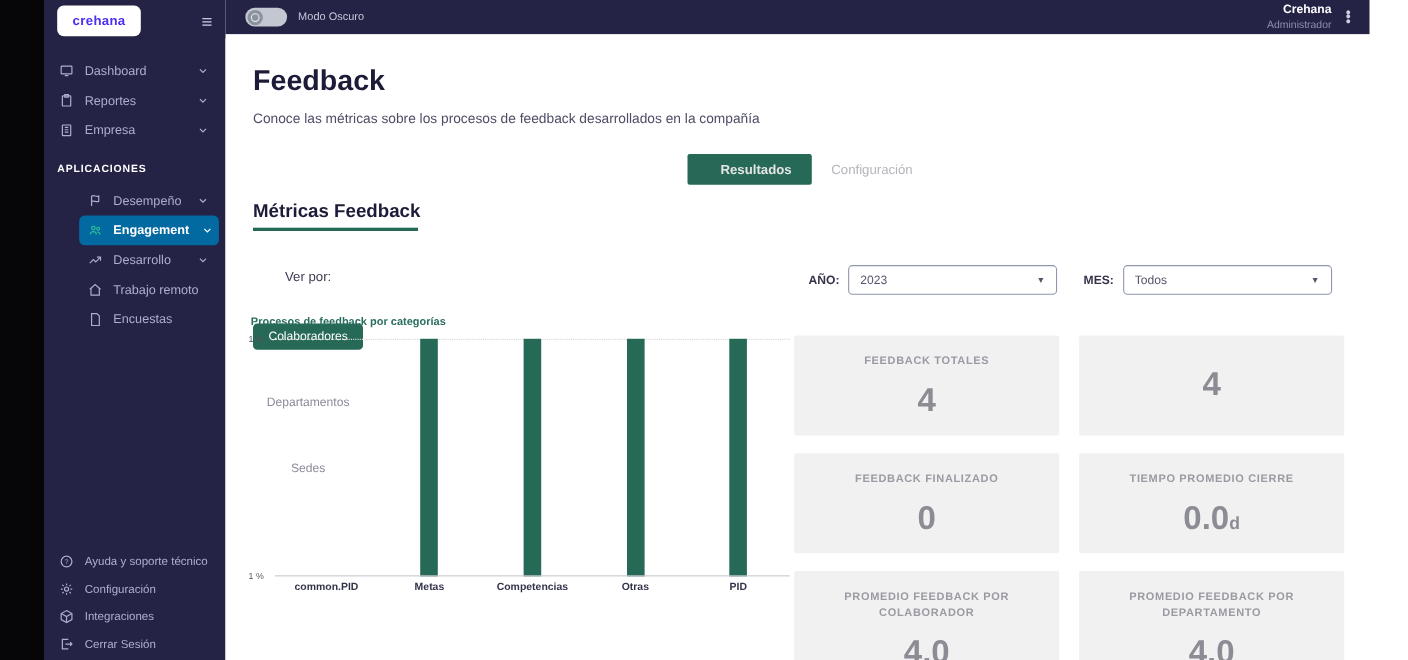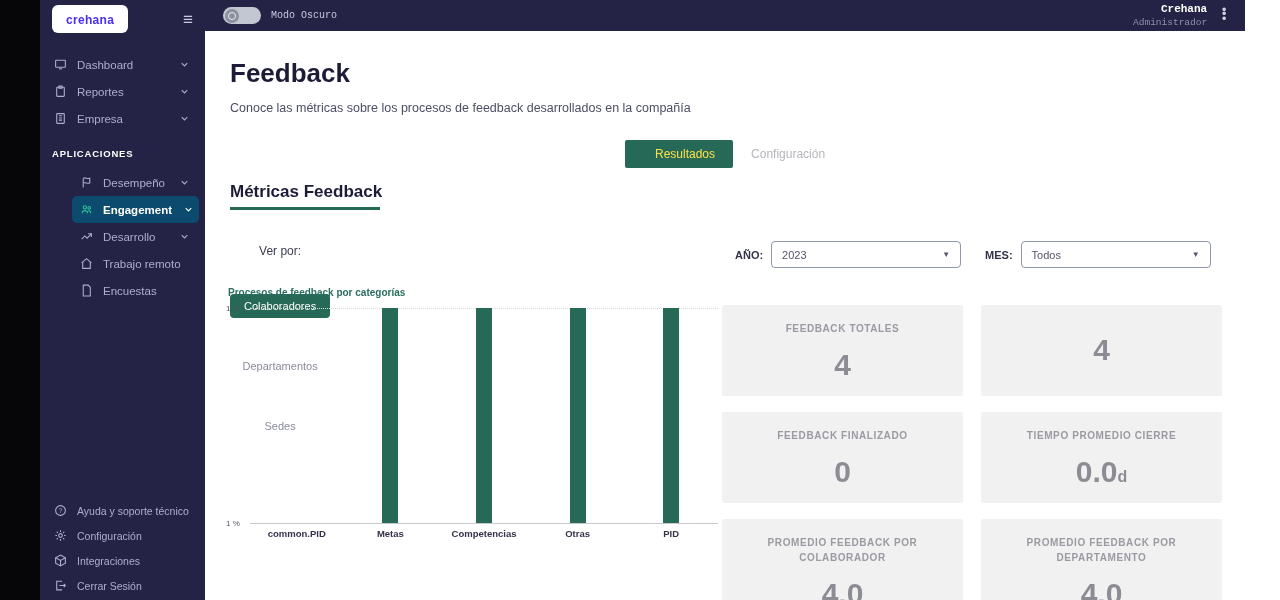--- a/index.html
+++ b/index.html
@@ -16,30 +16,30 @@
   .logo-row { display:flex; align-items:center; justify-content:space-between; padding:5px 12px 4px 12px; }
   .logo-box { background:#fff; border-radius:6px; padding:5px 14px; }
   .logo-text { color:#4b2ff0; font-weight:bold; font-size:12px; letter-spacing:0.3px; }
   .hamburger { color:#c9c8e0; font-size:17px; line-height:1; cursor:pointer; }
   .nav { margin-top:14px; padding:0 6px; }
   .nav-item { display:flex; align-items:center; gap:10px; padding:7px 8px; font-size:11.5px;
               border-radius:5px; cursor:pointer; }
   .nav-item .lbl { flex:1; }
   .nav-item svg { width:13px; height:13px; flex:0 0 13px; }
   .chev { width:11px !important; height:11px !important; flex:0 0 11px; }
-  .nav-item.active { background:#0c4a6e; color:#ffffff; font-weight:bold; }
+  .nav-item.active { background:#0369a1; color:#ffffff; font-weight:bold; }
   .nav-item.active .app-ic { color:#2dbd96; }
   .section-label { padding:16px 12px 8px 12px; font-size:9.5px; font-weight:bold;
                    letter-spacing:0.8px; color:#ffffff; }
   .sidebar-footer { position:absolute; left:6px; right:6px; bottom:2px; }
   .sidebar-footer .nav-item { font-size:10.5px; padding:6px 8px; }
 
   
   .topbar { position:absolute; left:205px; top:0; width:1040px; height:31px; background:#242345;
-            display:flex; align-items:center; justify-content:space-between; padding:0 14px 0 18px;font-family:Liberation Mono, monospace; }
+            display:flex; align-items:center; justify-content:space-between; padding:0 14px 0 18px; }
   .toggle-wrap { display:flex; align-items:center; gap:10px; }
   .toggle { width:38px; height:17px; border-radius:9px; background:#c3c7d1; position:relative; cursor:pointer; }
   .toggle-knob { position:absolute; left:2px; top:1.5px; width:14px; height:14px; border-radius:50%;
                  background:#8b919e; display:flex; align-items:center; justify-content:center; }
   .toggle-knob::after { content:""; width:6px; height:6px; border-radius:50%; border:1.5px solid #e8e9ee; }
   .toggle-label { color:#c7c6dd; font-size:10px; }
   .user-wrap { display:flex; align-items:center; gap:10px; }
   .user-meta { text-align:right; }
   .user-name { color:#ffffff; font-size:11px; font-weight:bold; line-height:1.2; }
   .user-role { color:#8f8fae; font-size:9.5px; }
@@ -47,21 +47,21 @@
            cursor:pointer; padding:0 3px; }
   .kebab span { display:block; }
 
   
   .main { position:absolute; left:205px; top:35px; width:1040px; height:565px; background:#ffffff; }
   .page-title { position:absolute; left:25px; top:23px; font-size:26px; font-weight:bold; color:#1c1b38; }
   .page-subtitle { position:absolute; left:25px; top:66px; font-size:12.5px; color:#4d4d66; }
 
   .tabs { position:absolute; left:420px; top:105px; display:flex; }
   .tab { padding:7px 18px; font-size:12px; cursor:pointer; }
-  .tab.active { background:#266957; color:#fde047; font-weight:normal; border-radius:2px;padding-left:30px; }
+  .tab.active { background:#266957; color:#e5e5e5; font-weight:bold; border-radius:2px;padding-left:30px; }
   .tab.inactive { color:#b5b5bd; }
 
   .section-title { position:absolute; left:25px; top:147px; font-size:17px; font-weight:bold; color:#1c1b38; }
   .section-underline { position:absolute; left:25px; top:172px; width:150px; height:3px; background:#266957; }
 
   .viewby { position:absolute; left:25px; top:209px; display:flex; align-items:center; gap:36px;flex-direction:column; }
   .viewby-label { font-size:12px; color:#3c3c52; }
   .pill { font-size:11px; padding:6px 14px; border-radius:4px; cursor:pointer; }
   .pill.active { background:#266957; color:#fff; font-weight:normal; }
   .pill.plain { color:#8b8b9d; padding:6px 2px; }

